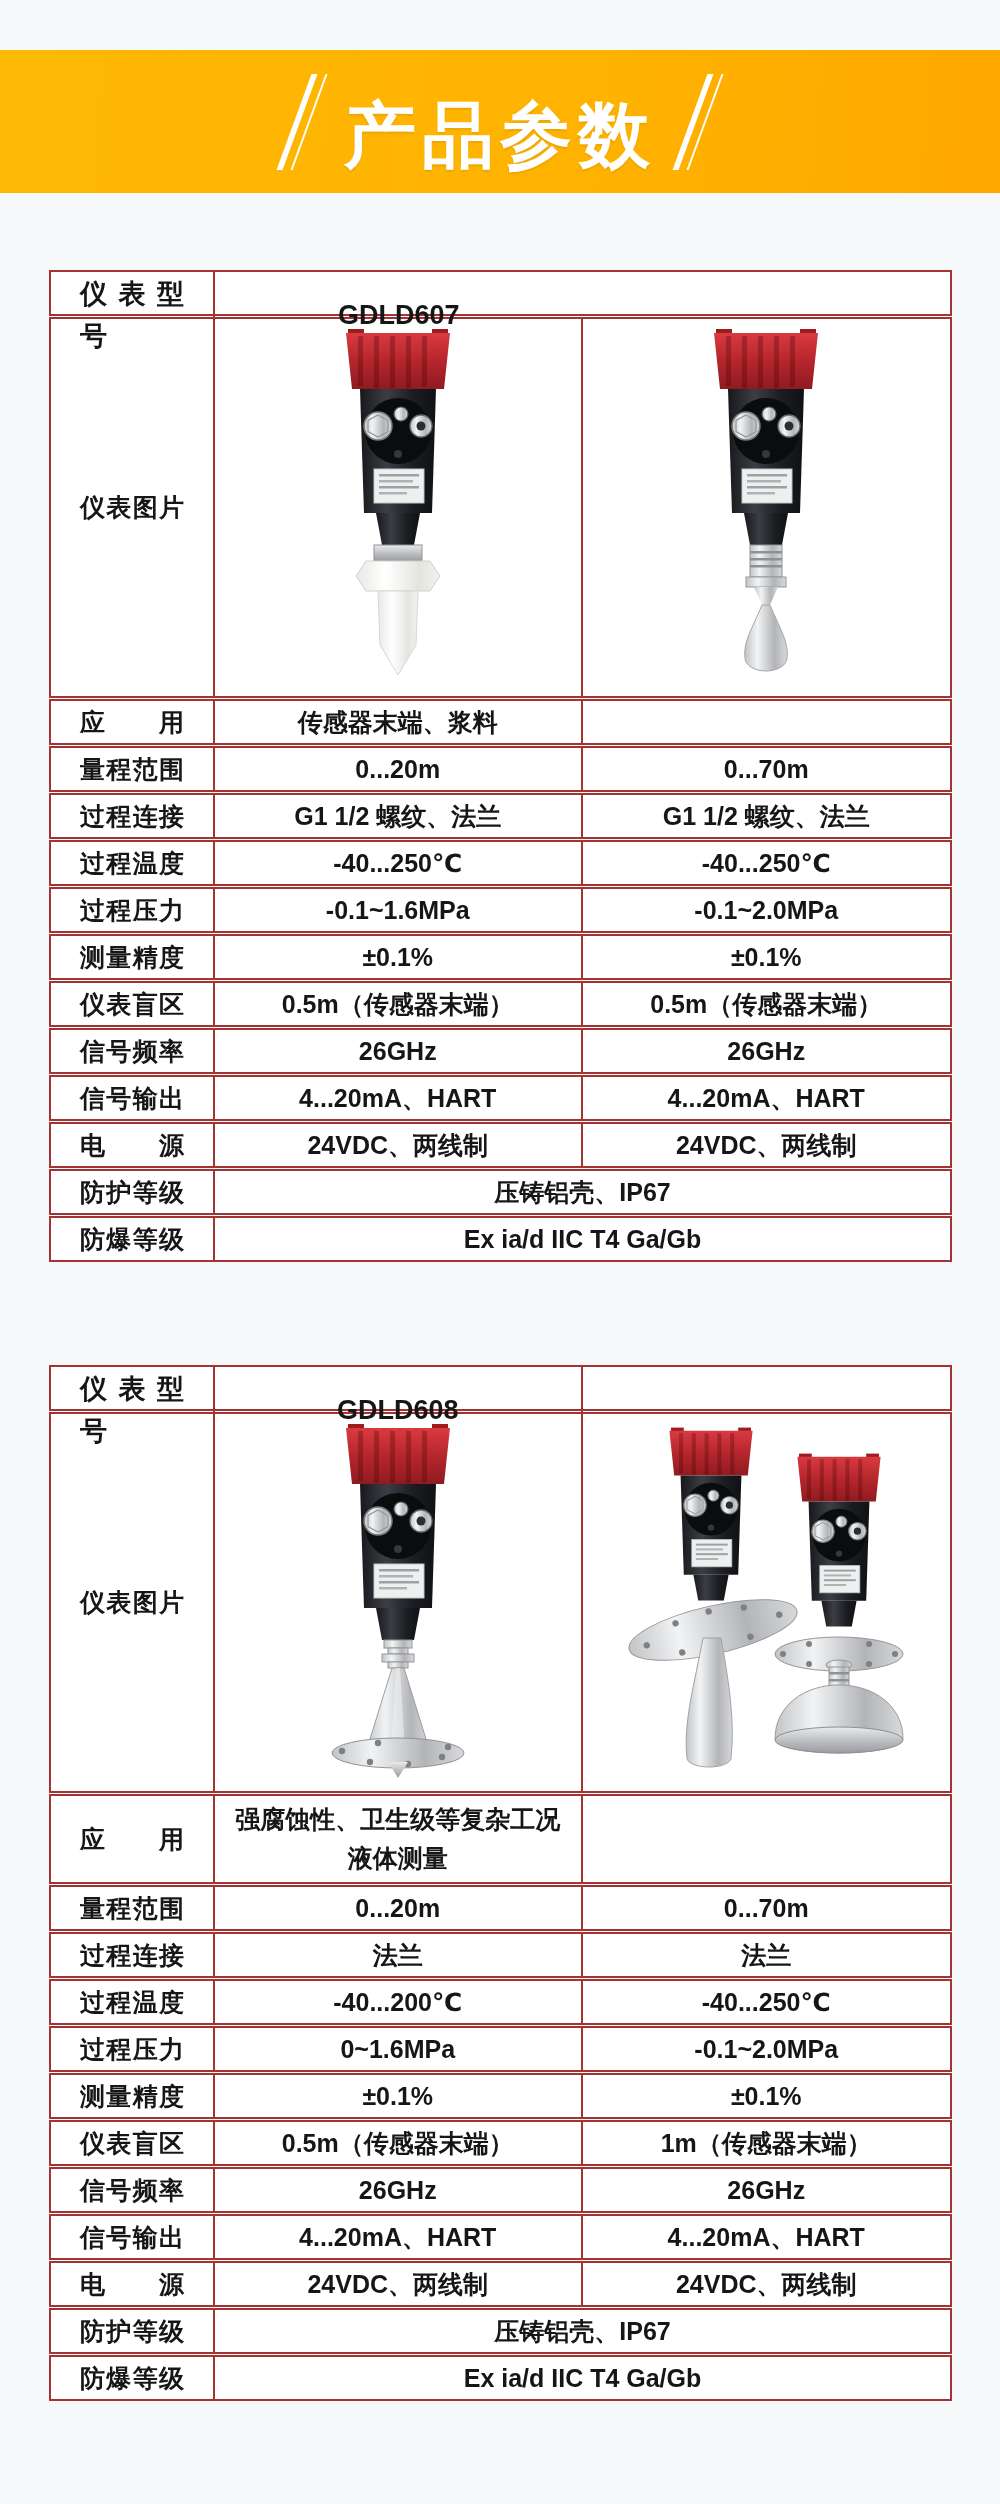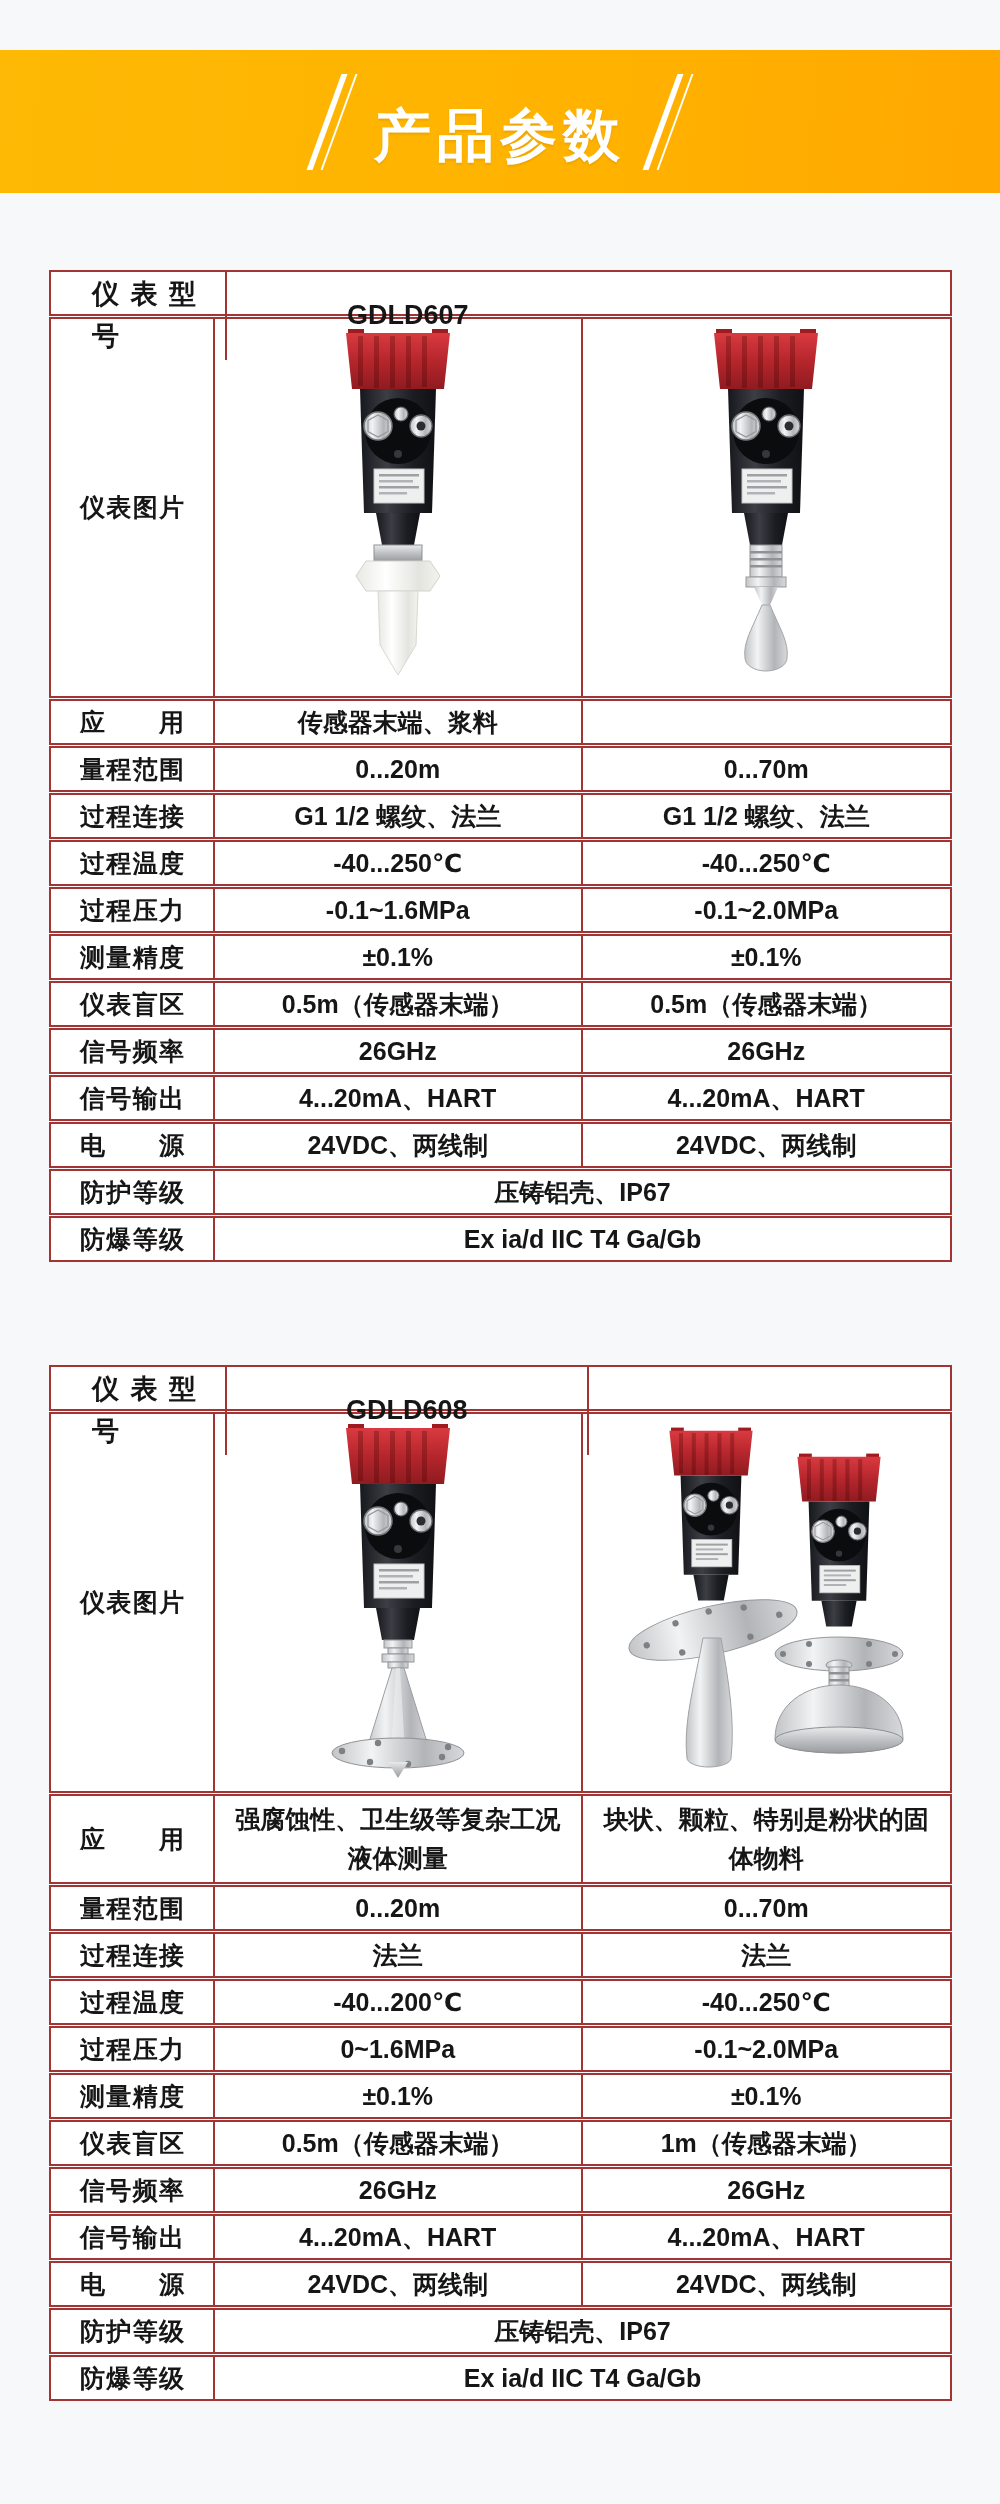--- a/index.html
+++ b/index.html
@@ -9,31 +9,31 @@
   *{margin:0;padding:0;box-sizing:border-box;}
   html,body{background:#f7f7f9;}
   body{font-family:"Liberation Sans","DejaVu Sans",sans-serif;color:var(--ink);}
   .page{position:relative;width:1000px;height:2504px;background:#f7f8f9;margin:0 auto;overflow:hidden;}
 
   
   .banner{position:absolute;top:50px;left:0;width:1000px;height:143px;
     background:linear-gradient(95deg,#FDB905 0%,#FFB300 55%,#FFA800 100%);
     display:flex;align-items:center;justify-content:center;}
   .banner-inner{display:flex;align-items:center;gap:34px;}
-  .banner-title{color:#fff;font-size:57px;font-weight:bold;letter-spacing:6px;line-height:1;
+  .banner-title{color:#fff;font-size:72px;font-weight:bold;letter-spacing:6px;line-height:1;
     text-shadow:0 2px 2px rgba(0,0,0,.08);padding-bottom:4px;margin-top:31px;}
   .slashes{display:flex;gap:8px;transform:skewX(-20deg);height:96px;align-items:stretch;}
   .slashes .bar-thick{width:6px;background:#fff;}
   .slashes .bar-thin{width:2px;background:#fff;}
 
   
   .spec-table{position:absolute;left:49px;width:903px;}
   .trow{display:grid;grid-template-columns:164px 1fr 1fr;background:#fff;
     border:2px solid var(--red);margin-top:1px;}
-  .trow:first-child{margin-top:0;padding-left:12px;}
+  .trow:first-child{margin-top:0;}
   .cell{display:flex;align-items:center;justify-content:center;text-align:center;
     font-size:25px;font-weight:700;color:var(--ink);padding:2px 10px;line-height:1.55;}
   .cell.c-label{border-right:2px solid var(--red);}
   .cell.c-mid{border-right:2px solid var(--red);}
   .cell.c-span{grid-column:2 / 4;}
   .lbl{display:inline-block;width:104px;text-align:justify;text-align-last:justify;}
   .h-head{height:46px;}
   .h-head .cell{font-size:27px;}
   .h-img{height:381px;}
   .h-spec{height:46px;}
@@ -303,21 +303,20 @@
           </g>
         </svg>
       </div>
     </div>
 
     <div class="trow h-tall">
       <div class="cell c-label">
           <span class="lbl">应　用</span>
         </div>
       <div class="cell c-mid">强腐蚀性、卫生级等复杂工况液体测量</div>
-      <div class="cell">块状、颗粒、特别是粉状的固体物料</div>
     </div>
     <div class="trow h-spec">
       <div class="cell c-label">
           <span class="lbl">量程范围</span>
         </div>
       <div class="cell c-mid">0...20m</div>
       <div class="cell">0...70m</div>
     </div>
     <div class="trow h-spec">
       <div class="cell c-label">

